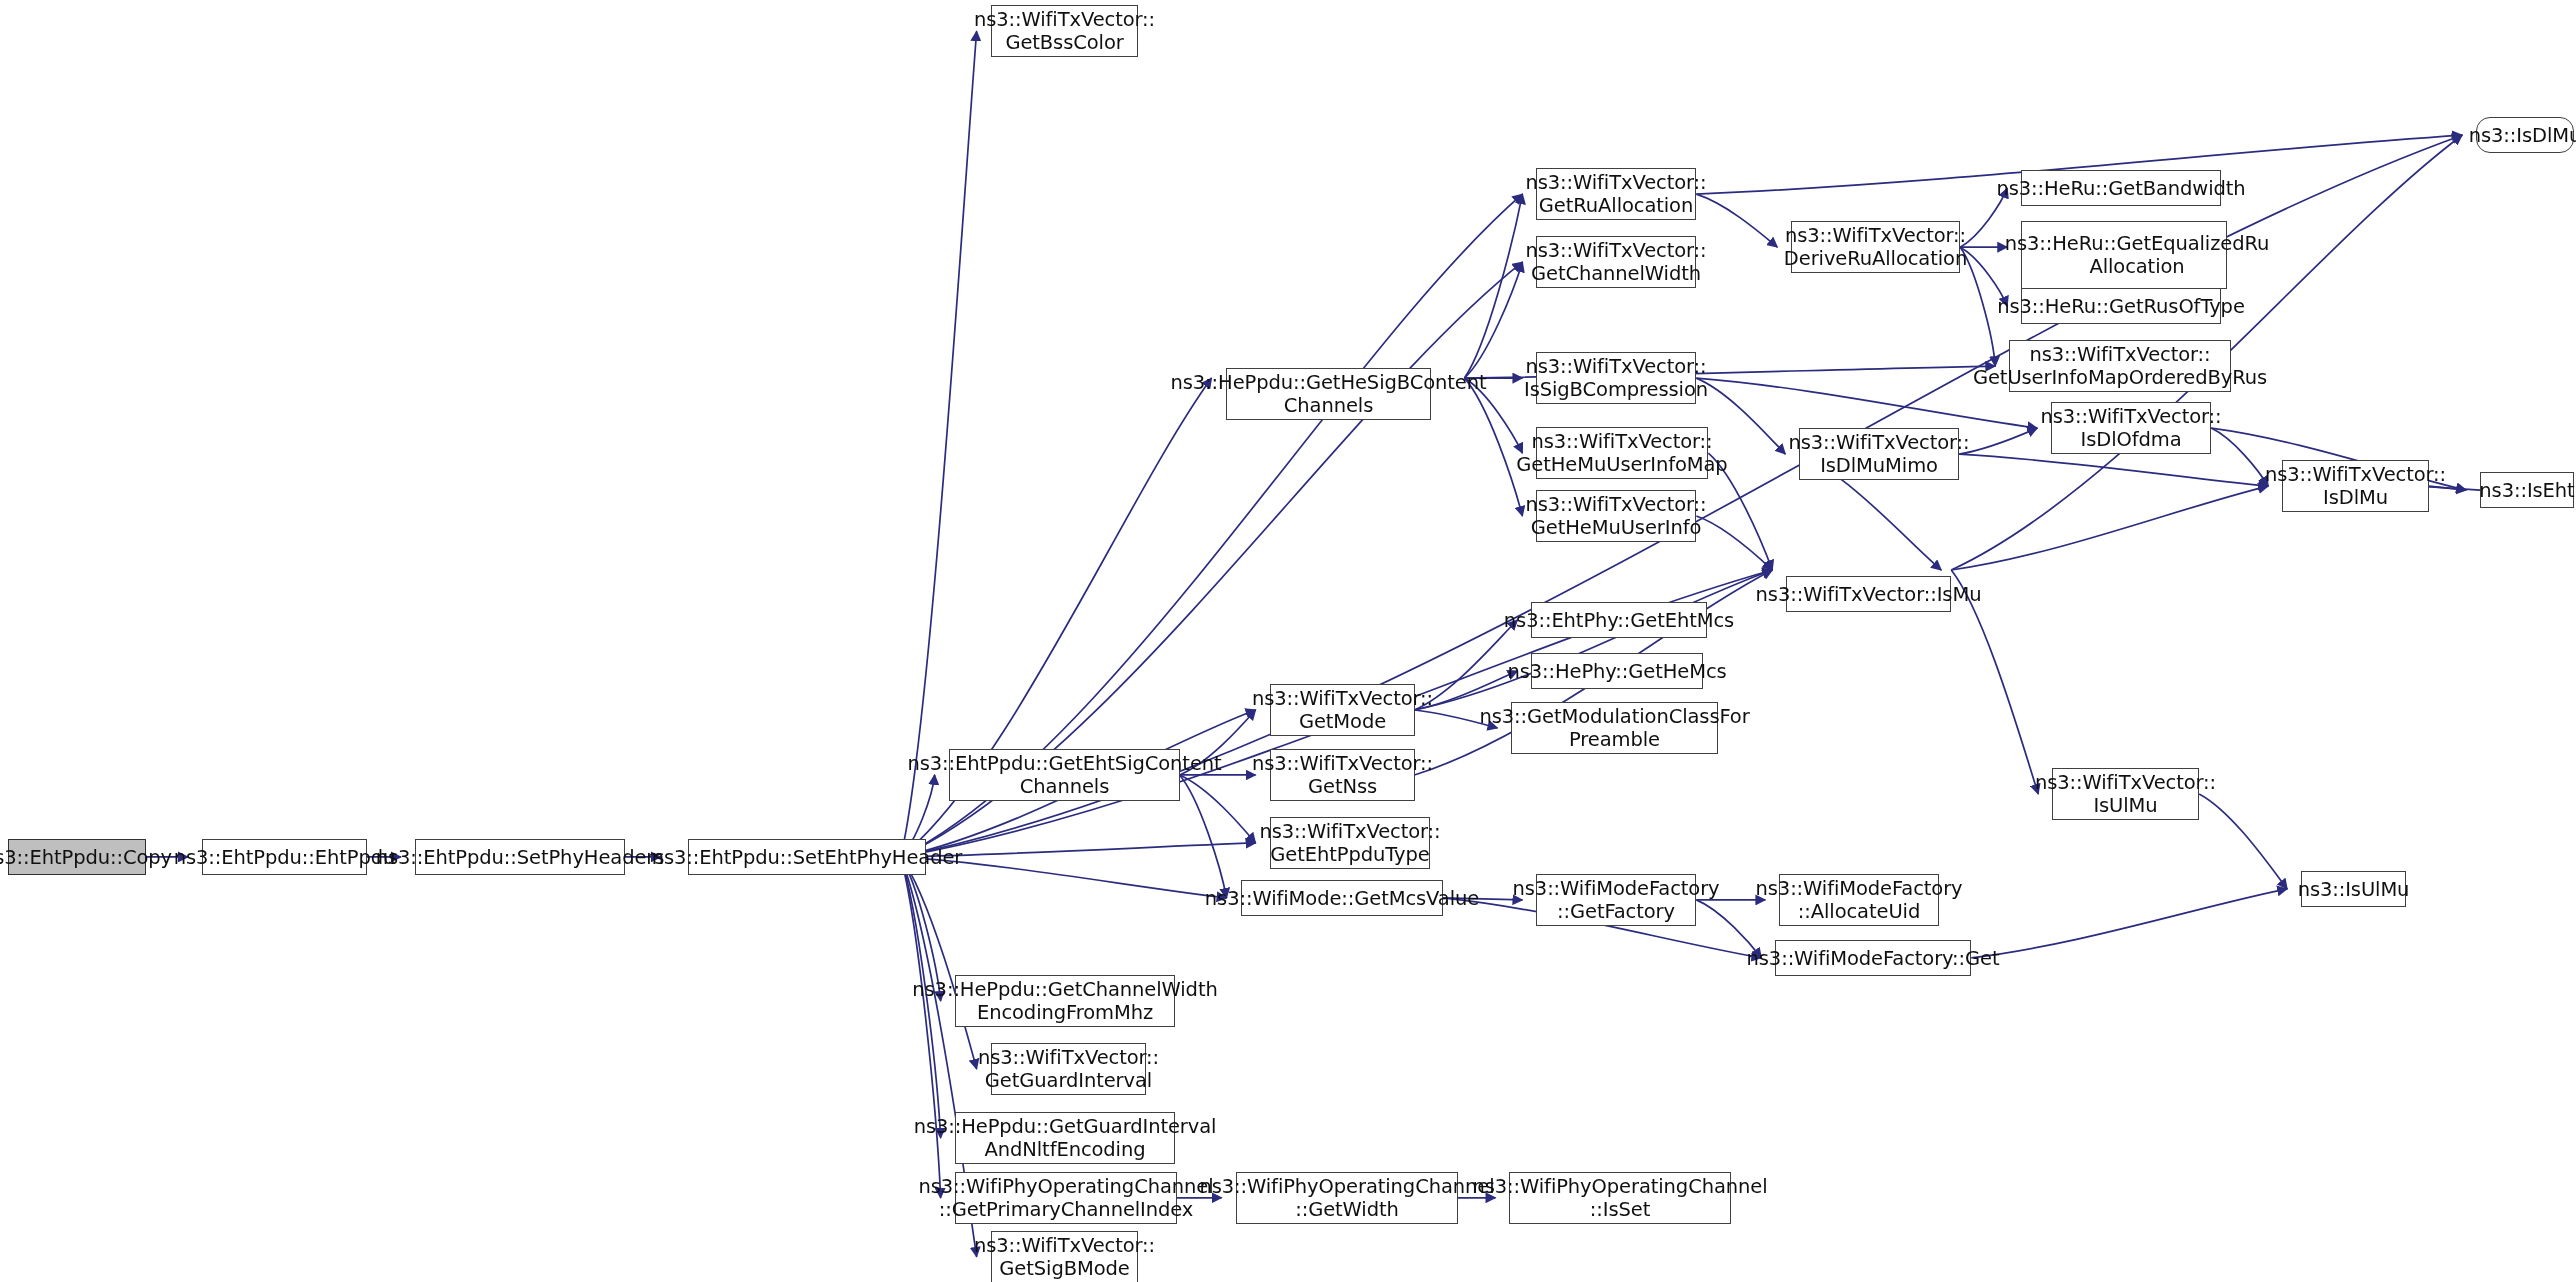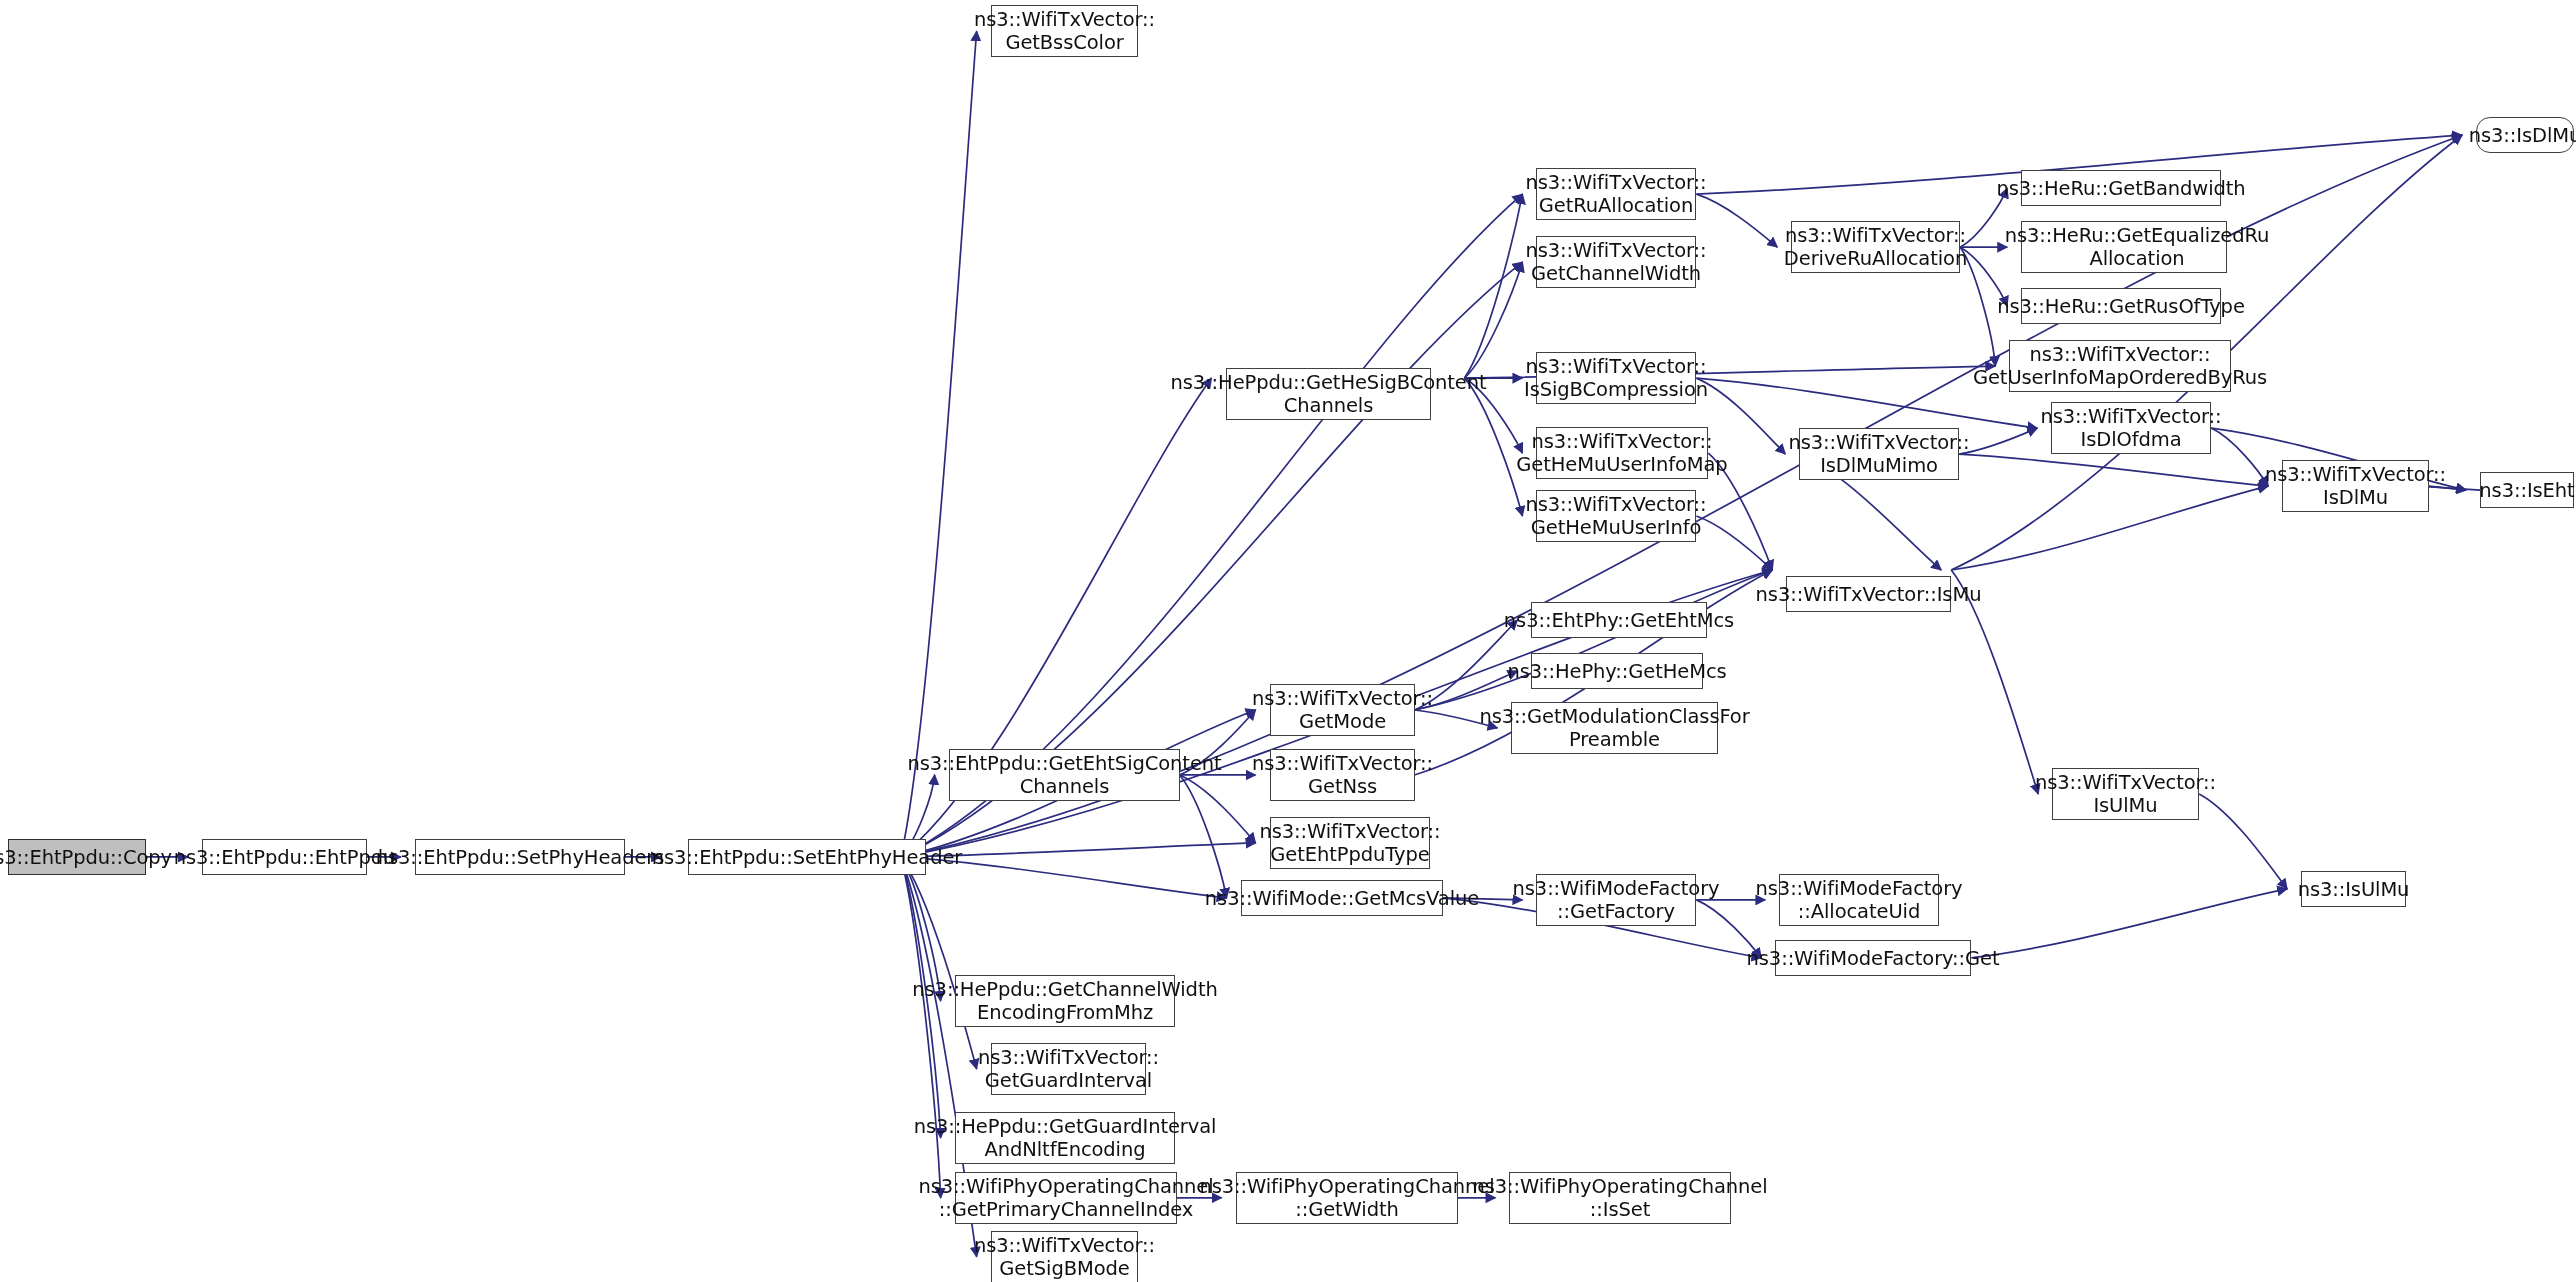--- a/index.html
+++ b/index.html
@@ -115,21 +115,21 @@
       <div class="node" style="left: 688px; top: 839px; width: 238px; height: 36px;"><span>ns3::EhtPpdu::SetEhtPhyHeader</span></div>
       <div class="node" style="left: 991px; top: 5px; width: 147px; height: 52px;"><span>ns3::WifiTxVector::
 GetBssColor</span></div>
       <div class="node" style="left: 1536px; top: 168px; width: 160px; height: 52px;"><span>ns3::WifiTxVector::
 GetRuAllocation</span></div>
       <div class="node" style="left: 1536px; top: 236px; width: 160px; height: 52px;"><span>ns3::WifiTxVector::
 GetChannelWidth</span></div>
       <div class="node" style="left: 1791px; top: 221px; width: 169px; height: 52px;"><span>ns3::WifiTxVector::
 DeriveRuAllocation</span></div>
       <div class="node" style="left: 2021px; top: 170px; width: 200px; height: 36px;"><span>ns3::HeRu::GetBandwidth</span></div>
-      <div class="node" style="left: 2021px; top: 221px; width: 206px; height: 52px; padding-left: 31px;"><span>ns3::HeRu::GetEqualizedRu
+      <div class="node" style="left: 2021px; top: 221px; width: 206px; height: 68px; padding-left: 31px;"><span>ns3::HeRu::GetEqualizedRu
 Allocation</span></div>
       <div class="node" style="left: 2021px; top: 288px; width: 200px; height: 36px;"><span>ns3::HeRu::GetRusOfType</span></div>
       <div class="node" style="left: 1226px; top: 368px; width: 205px; height: 52px;"><span>ns3::HePpdu::GetHeSigBContent
 Channels</span></div>
       <div class="node" style="left: 1536px; top: 352px; width: 160px; height: 52px;"><span>ns3::WifiTxVector::
 IsSigBCompression</span></div>
       <div class="node" style="left: 2009px; top: 340px; width: 222px; height: 52px;"><span>ns3::WifiTxVector::
 GetUserInfoMapOrderedByRus</span></div>
       <div class="node" style="left: 1536px; top: 427px; width: 172px; height: 52px;"><span>ns3::WifiTxVector::
 GetHeMuUserInfoMap</span></div>

